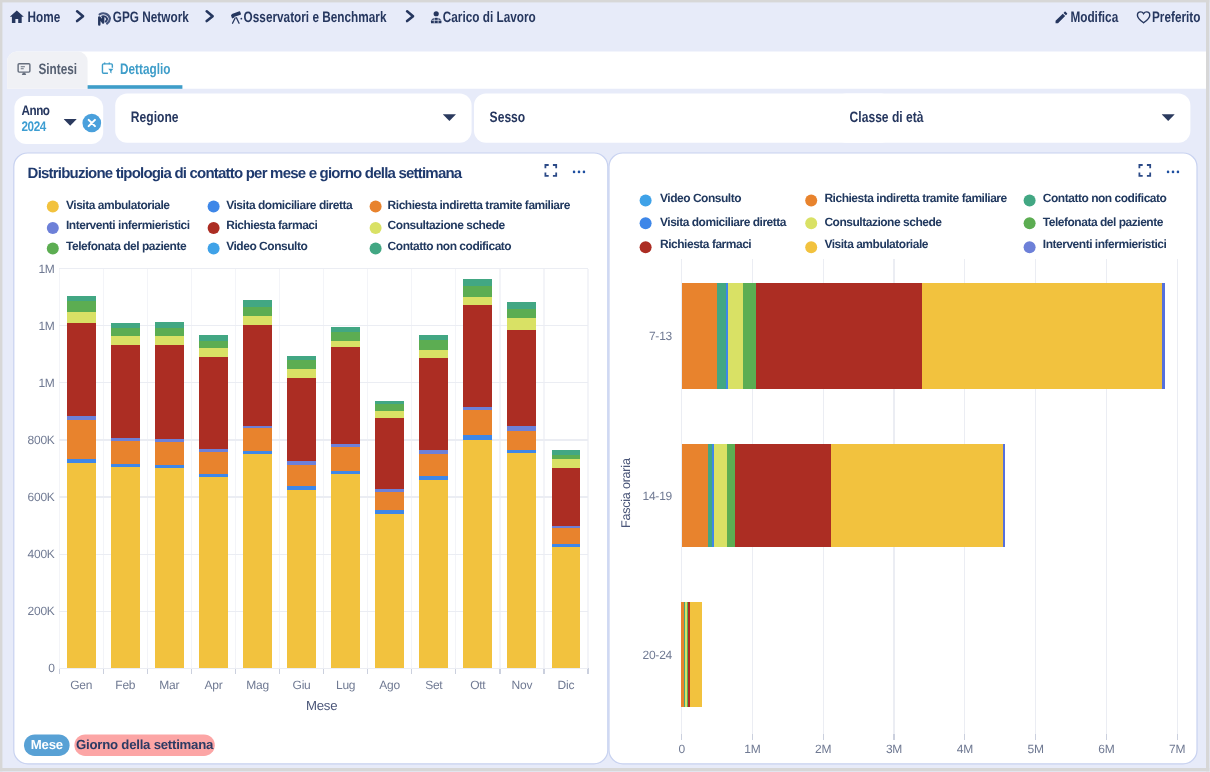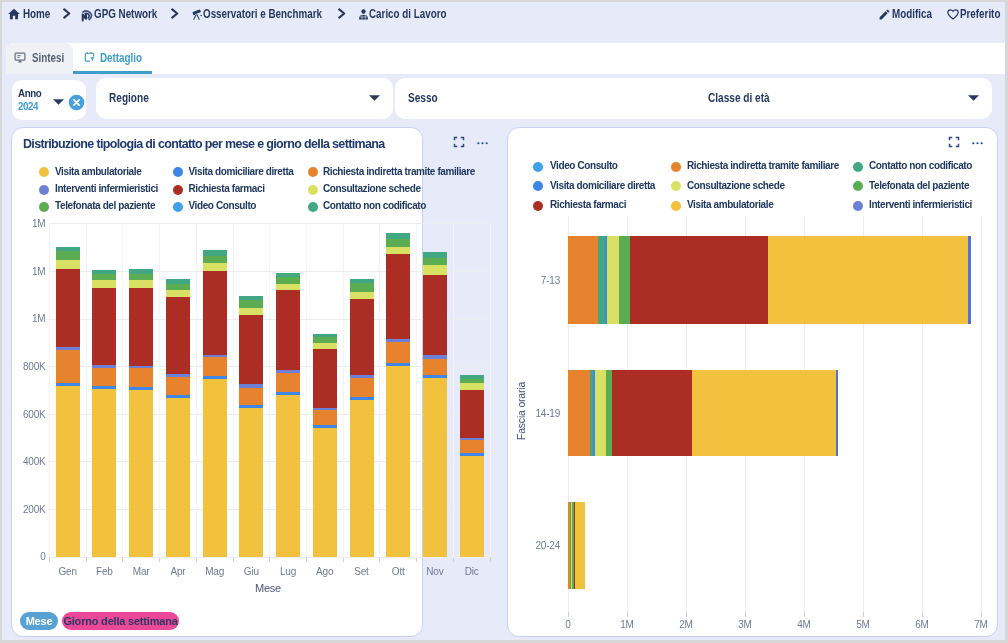--- a/index.html
+++ b/index.html
@@ -130,21 +130,21 @@
       <path d="M0 0h12L6 6z"></path>
     </svg>
   </div>
 <div class="ddbox" style="left:695px;width:297px">
     <span class="lbl">Classe di età</span>
     <svg width="11" height="6" viewBox="0 0 12 6" fill="#2B3A5E">
       <path d="M0 0h12L6 6z"></path>
     </svg>
   </div>
 
-<div class="card" style="left:11px;top:127px;width:412px;height:510px">
+<div class="card" style="left:11px;top:127px;width:496px;height:510px">
   <div class="ctitle" style="letter-spacing:-0.66px">Distribuzione tipologia di contatto per mese e giorno della settimana</div>
   <span class="abs" style="left:441px;top:8px">
       <svg width="12" height="12" viewBox="0 0 24 24" fill="none" stroke="#2B4A87" stroke-width="3">
         <path d="M3 8.5V3h5.5M15.5 3H21v5.5M21 15.5V21h-5.5M8.5 21H3v-5.5"></path>
       </svg>
     </span>
   <span class="abs" style="left:465px;top:13px">
       <svg width="11" height="4.5" viewBox="0 0 26 6" fill="#1E4FA0">
         <circle cx="3.2" cy="3" r="2.6"></circle>
         <circle cx="13" cy="3" r="2.6"></circle>
@@ -316,21 +316,21 @@
 <rect x="447.6" y="312.3" width="24.0" height="12.8" fill="#E8832D"></rect>
 <rect x="447.6" y="310.1" width="24.0" height="2.2" fill="#6D80D8"></rect>
 <rect x="447.6" y="261.6" width="24.0" height="48.5" fill="#AC2D23"></rect>
 <rect x="447.6" y="254.8" width="24.0" height="6.8" fill="#D9E165"></rect>
 <rect x="447.6" y="251.0" width="24.0" height="3.8" fill="#5CAD52"></rect>
 <rect x="447.6" y="246.7" width="24.0" height="4.3" fill="#42A783"></rect>
 <text x="459.6" y="446.5" text-anchor="middle" font-size="10" fill="#707A93">Dic</text>
 <text x="256" y="463.5" text-anchor="middle" font-size="11" fill="#4A5578">Mese</text>
 </svg>
   <div class="pill" style="left:8px;top:484px;width:38px;height:18px;background:#58A1D5;color:#fff">Mese</div>
-  <div class="pill" style="left:50px;top:484px;width:117px;height:18px;background:#ec4899;color:#2B3A63">Giorno della settimana</div>
+  <div class="pill" style="left:50px;top:484px;width:117px;height:18px;background:#fca5a5;color:#2B3A63">Giorno della settimana</div>
 </div>
 
 <div class="card" style="left:507px;top:127px;width:491px;height:510px">
   <span class="abs" style="left:440px;top:8px">
       <svg width="12" height="12" viewBox="0 0 24 24" fill="none" stroke="#2B4A87" stroke-width="3">
         <path d="M3 8.5V3h5.5M15.5 3H21v5.5M21 15.5V21h-5.5M8.5 21H3v-5.5"></path>
       </svg>
     </span>
   <span class="abs" style="left:464px;top:13px">
       <svg width="11" height="4.5" viewBox="0 0 26 6" fill="#1E4FA0">

